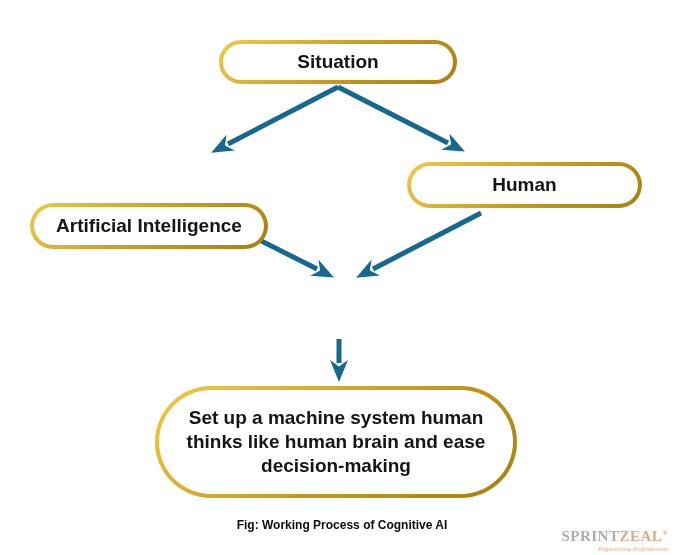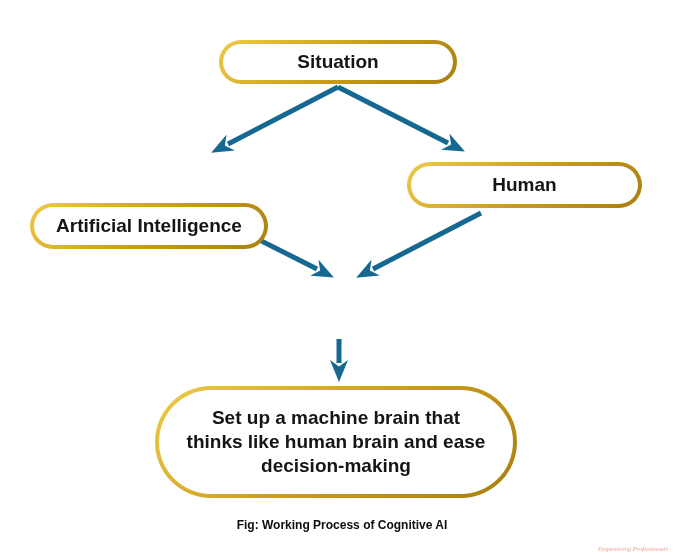--- a/index.html
+++ b/index.html
@@ -130,23 +130,26 @@
 
   <div class="node pill" style="left:407px; top:162px; width:235px; height:46px;">
     <div class="node-inner">
       <span class="node-label">Human</span>
     </div>
   </div>
 
 
   <div class="node big" style="left:155px; top:386px; width:362px; height:112px;">
     <div class="node-inner">
-      <span class="node-label wrap">Set up a machine brain that thinks like human brain and ease decision-making</span>
+      <span class="node-label wrap">Set up a machine system human thinks like human brain and ease decision-making</span>
     </div>
   </div>
 
   <div class="caption">Fig: Working Process of Cognitive AI</div>
 
   <div class="watermark">
+    <div class="brand-line">
+      <span class="brand-gray">SPRINT</span><span class="brand-salmon">ZEAL</span><span class="brand-reg">®</span>
+    </div>
     <div class="brand-tagline">Empowering Professionals</div>
   </div>
 
 </div>
 
 </body></html>

